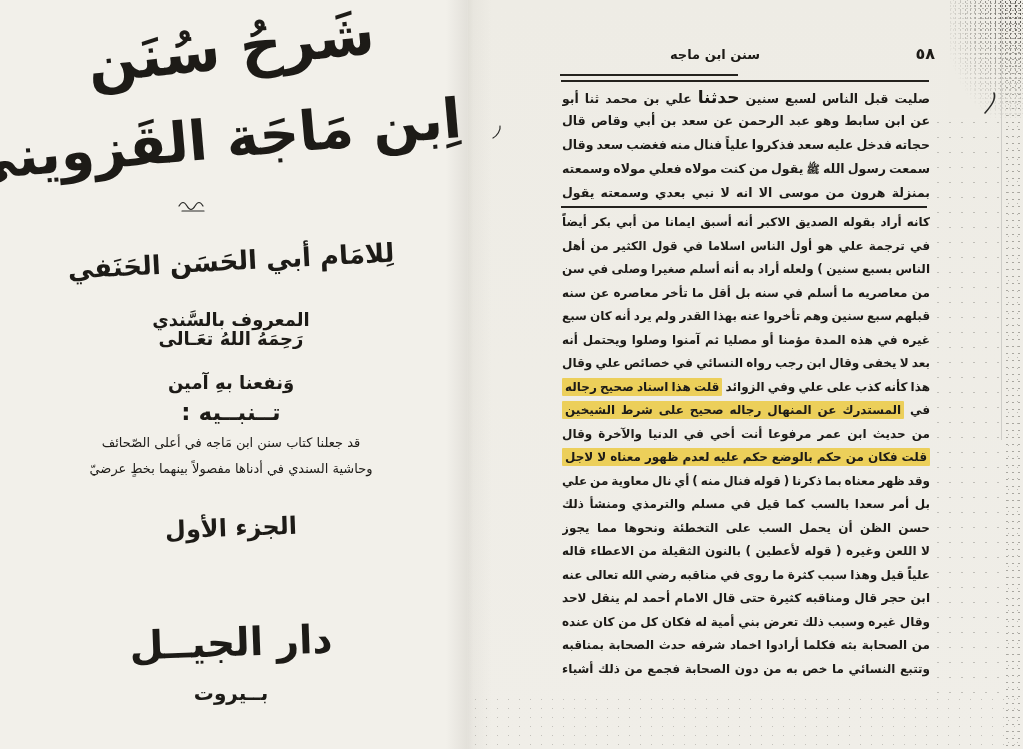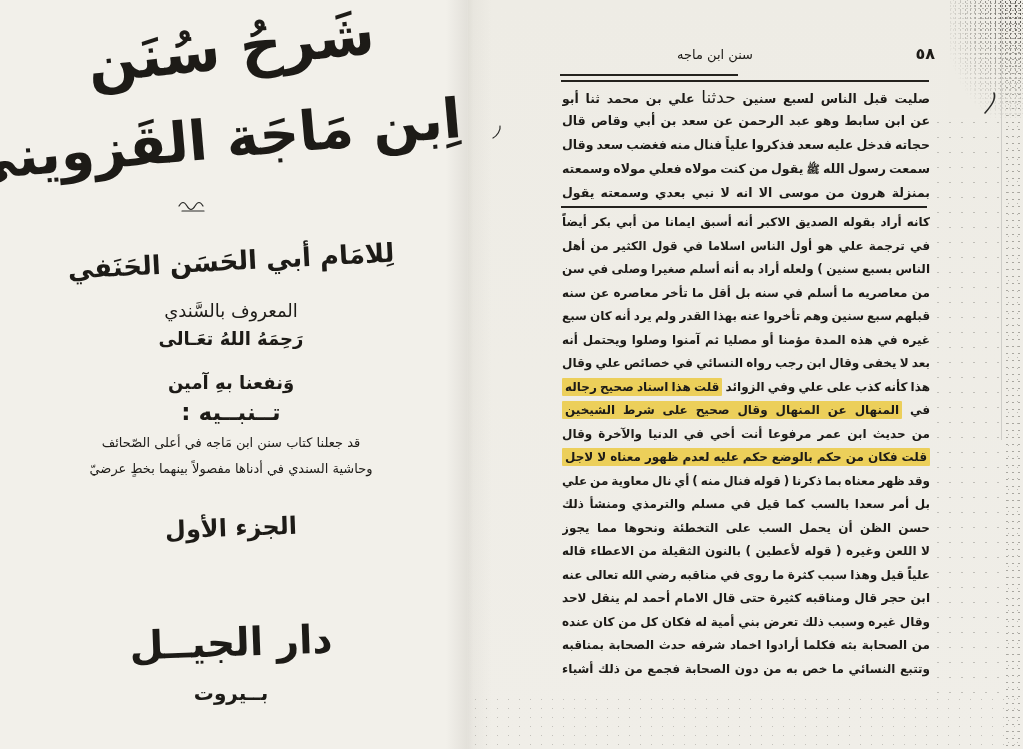--- a/index.html
+++ b/index.html
@@ -14,48 +14,48 @@
   .abs{position:absolute}
   
   .lp{position:absolute;left:0;top:0;width:462px;height:749px}
   .lp-center{position:absolute;left:0;width:462px;text-align:center;direction:rtl;white-space:nowrap}
   .t-big{font-weight:bold;letter-spacing:0}
   .tilt6{transform:rotate(-6deg)} .tilt5{transform:rotate(-5deg)}
   .tilt3{transform:rotate(-3deg)} .tilt2{transform:rotate(-2deg)}
   .lp-title1{top:14px;font-size:58px}
   .lp-title2{top:106px;font-size:55px}
   .lp-author{top:246px;font-size:26px;font-weight:bold}
-  .lp-known{top:300px;font-size:18px;font-weight:400}
+  .lp-known{top:309px;font-size:18px;font-weight:700}
   .lp-rahima{top:328px;font-size:18px;font-weight:600}
   .lp-nafa{top:372px;font-size:18px;font-weight:600}
   .lp-notice-h{top:399px;font-size:23px;font-weight:bold}
   .lp-notice1{top:435px;font-size:13px}
   .lp-notice2{top:461px;font-size:13px}
   .lp-volume{top:514px;font-size:24px;font-weight:bold}
   .lp-publisher{top:620px;font-size:39px;font-weight:bold}
   .lp-city{top:681px;font-size:20px;font-weight:bold}
   
   .rp-paper{left:468px;top:0;width:555px;height:749px;background:linear-gradient(180deg,var(--paper-right),#f0eee8)}
   .gutter{left:446px;top:0;width:46px;height:749px;background:linear-gradient(90deg,rgba(0,0,0,0) 0%,rgba(120,115,105,.12) 45%,rgba(120,115,105,.05) 60%,rgba(0,0,0,0) 100%)}
-  .rp-header-title{left:640px;top:47px;width:150px;text-align:center;font-size:13px;font-weight:normal;direction:rtl}
+  .rp-header-title{left:640px;top:47px;width:150px;text-align:center;font-size:13px;font-weight:bold;direction:rtl}
   .rp-page-num{left:893px;top:44px;width:42px;text-align:right;font-size:16px;font-weight:bold}
   .rule{background:#24221e}
   .rule-short{left:560px;top:74px;width:178px;height:2px}
   .rule-long{left:561px;top:80px;width:368px;height:2px}
   .rule-divider{left:561px;top:206px;width:366px;height:2px}
   .textcol{direction:rtl}
   .matn-block{left:562px;top:85px;width:368px}
   .commentary-block{left:562px;top:211px;width:368px}
   .tline{
     text-align:justify;text-align-last:justify;overflow:hidden;
     word-spacing:-1.5px;white-space:normal;
   }
   .matn-block .tline{height:24px;line-height:24px;font-size:12.5px;font-weight:700}
   .commentary-block .tline{height:23.5px;line-height:23.5px;font-size:12px;font-weight:700}
-  .big-word{font-size:17px;font-weight:400}
+  .big-word{font-size:17px;font-weight:700}
   .matn-open{font-weight:800}
   .sws{font-size:11px}
   .hl{background:var(--highlight);padding:2px 3px;border-radius:1px;box-decoration-break:clone}
   
   .speck{pointer-events:none}
   .corner-speckle{left:948px;top:0;width:75px;height:118px;
     background-image:
       radial-gradient(#55534e 0.7px,transparent 0.9px),
       radial-gradient(#7b7973 0.6px,transparent 0.8px),
       radial-gradient(#8f8d86 0.5px,transparent 0.7px);
@@ -114,21 +114,21 @@
 
   <div class="abs textcol commentary-block">
       <div class="tline"><span>كانه أراد بقوله الصديق الاكبر أنه أسبق ايمانا من أبي بكر أيضاً وفي الاصابة</span> </div>
       <div class="tline"><span>في ترجمة علي هو أول الناس اسلاما في قول الكثير من أهل العلم ( قوله صليت قبل</span> </div>
       <div class="tline"><span>الناس بسبع سنين ) ولعله أراد به أنه أسلم صغيرا وصلى في سن الصغر وكل من أسلم</span> </div>
       <div class="tline"><span>من معاصريه ما أسلم في سنه بل أقل ما تأخر معاصره عن سنه سبع سنين فصار كأنه صلى</span> </div>
       <div class="tline"><span>قبلهم سبع سنين وهم تأخروا عنه بهذا القدر ولم يرد أنه كان سبع سنين مؤمنا مصليا ولم يكن</span> </div>
       <div class="tline"><span>غيره في هذه المدة مؤمنا أو مصليا ثم آمنوا وصلوا ويحتمل أنه قال لانه ما اطلع عليه وفيه</span> </div>
       <div class="tline"><span>بعد لا يخفى وقال ابن رجب رواه النسائي في خصائص علي وقال الذهبي في الميزان</span> </div>
       <div class="tline"><span>هذا كأنه كذب على علي وفي الزوائد</span> <span class="hl">قلت هذا اسناد صحيح رجاله ثقات رواه الحاكم</span> </div>
-      <div class="tline"><span>في</span> <span class="hl">المنهال عن المنهال وقال صحيح على شرط الشيخين</span> <span>والجملة الاولى في جامع الترمذي</span> </div>
+      <div class="tline"><span>في</span> <span class="hl">المستدرك عن المنهال رجاله صحيح على شرط الشيخين</span> <span>والجملة الاولى في جامع الترمذي</span> </div>
       <div class="tline"><span>من حديث ابن عمر مرفوعا أنت أخي في الدنيا والآخرة وقال حديث حسن غريب انتهى</span> </div>
       <div class="tline"><span class="hl">قلت فكان من حكم بالوضع حكم عليه لعدم ظهور معناه لا لاجل خلل في اسناده</span> </div>
       <div class="tline"><span>وقد ظهر معناه بما ذكرنا ( قوله فنال منه ) أي نال معاوية من علي ووقع فيه وسبه</span> </div>
       <div class="tline"><span>بل أمر سعدا بالسب كما قيل في مسلم والترمذي ومنشأ ذلك الامور الدنيوية التي</span> </div>
       <div class="tline"><span>حسن الظن أن يحمل السب على التخطئة ونحوها مما يجوز بالنسبة الى أهل الاجتهاد</span> </div>
       <div class="tline"><span>لا اللعن وغيره ( قوله لأعطين ) بالنون الثقيلة من الاعطاء قاله يوم فتح خيبر ثم أعطي</span> </div>
       <div class="tline"><span>علياً قيل وهذا سبب كثرة ما روى في مناقبه رضي الله تعالى عنه كما في الاصابة للحافظ</span> </div>
       <div class="tline"><span>ابن حجر قال ومناقبه كثيرة حتى قال الامام أحمد لم ينقل لاحد من الصحابة ما نقل لعلي</span> </div>
       <div class="tline"><span>وقال غيره وسبب ذلك تعرض بني أمية له فكان كل من كان عنده علم شيء من مناقبه</span> </div>
       <div class="tline"><span>من الصحابة بثه فكلما أرادوا اخماد شرفه حدث الصحابة بمناقبه فلا يزداد الا انتشارا</span> </div>

